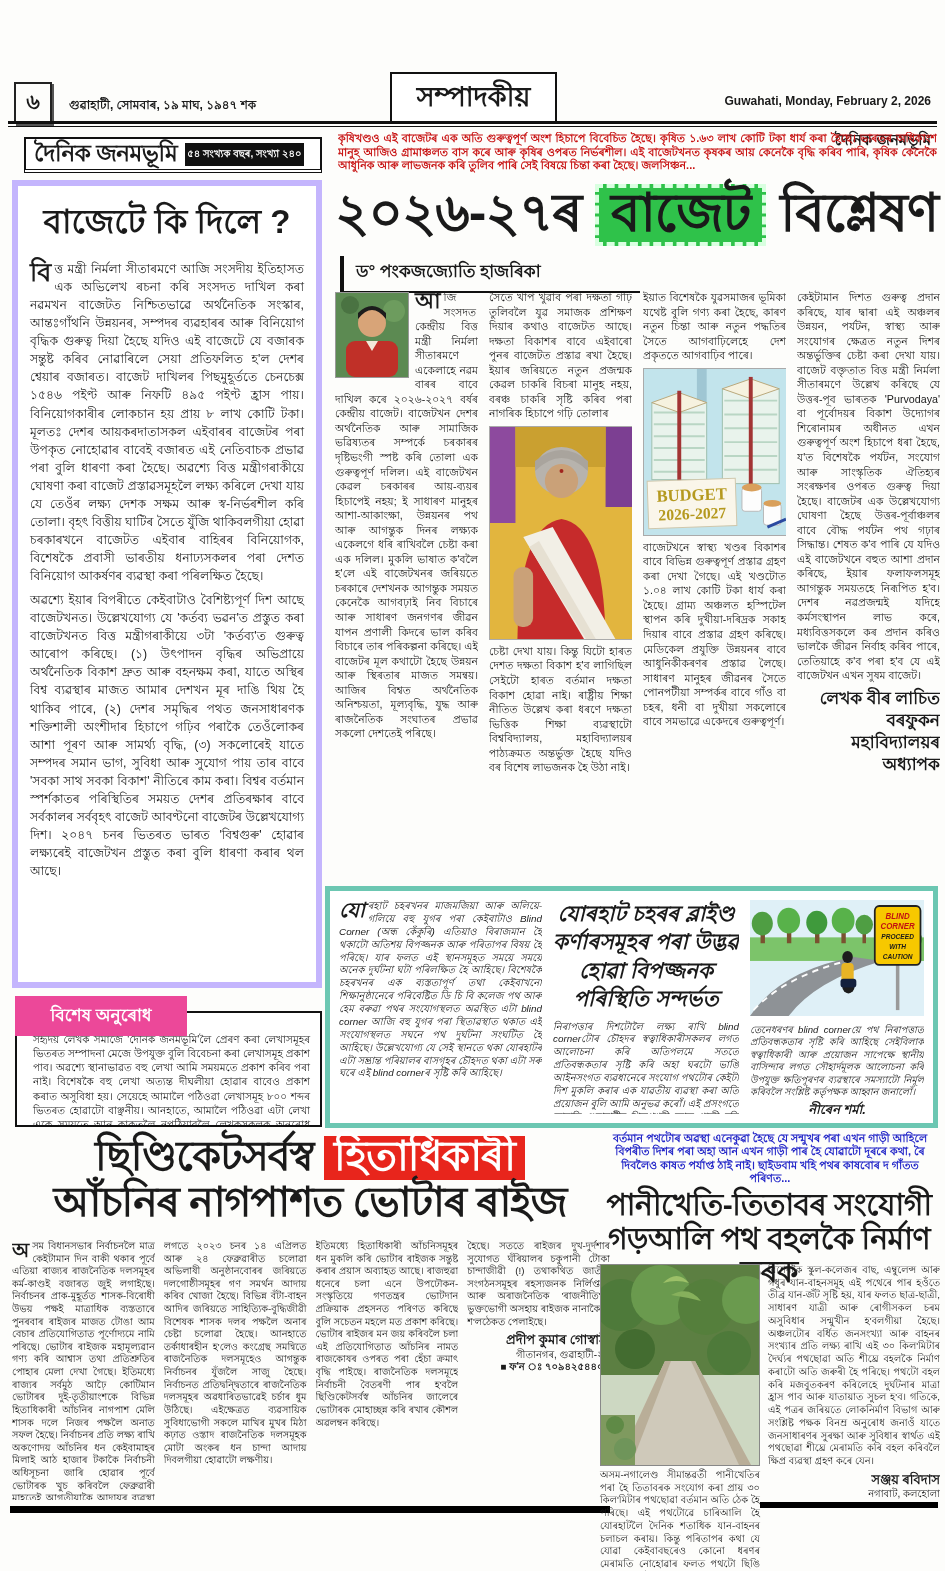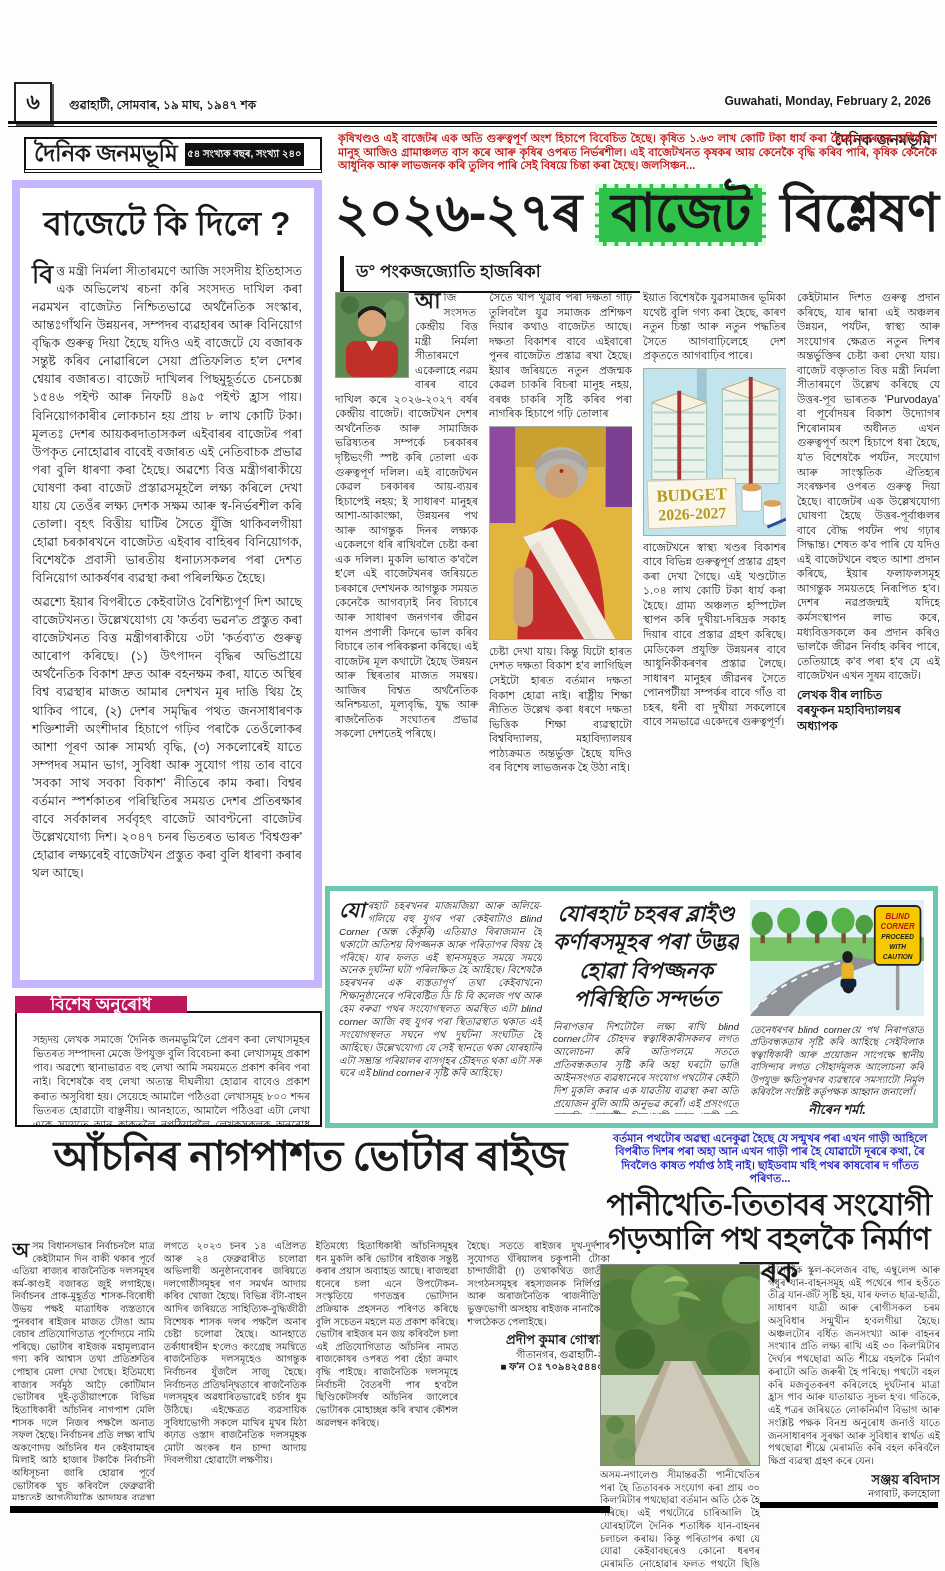--- a/index.html
+++ b/index.html
@@ -18,21 +18,21 @@
   .date-en{right:14px;top:94px;font-size:12px;font-weight:bold;}
   .rule-thick{left:8px;width:929px;top:121px;height:3px;background:#111;}
   .rule-thin{left:8px;width:929px;top:126px;height:1px;background:#111;}
   .paper-name-right{right:14px;top:128px;font-size:15px;font-weight:bold;}
 
   
   .masthead{left:24px;top:137px;width:298px;height:36px;border:2px solid #111;border-bottom:4px double #111;
             display:flex;align-items:center;background:#fff;padding:0 8px;box-sizing:border-box;}
   .masthead-title{font-size:23px;font-weight:bold;letter-spacing:-.5px;}
   .edition-badge{margin-left:8px;background:#111;color:#fff;font-size:10px;font-weight:bold;padding:3px 2px;white-space:nowrap;}
-  .editorial-box{left:12px;top:180px;width:310px;height:808px;border:8px solid #c4b5fd;box-sizing:border-box;
+  .editorial-box{left:12px;top:180px;width:310px;height:808px;border:6px solid #c4b5fd;box-sizing:border-box;
                  padding:8px 12px;background:#fff;}
   .editorial-title{text-align:center;font-size:33px;font-weight:bold;margin:2px 0 8px;}
   .editorial-box p{font-size:12.3px;line-height:1.47;margin:0 0 6px;}
 
   .dropcap::first-letter{font-size:2.05em;font-weight:bold;float:left;line-height:.95;margin:1px 3px 0 0;}
 
   
   .lead-intro{left:338px;top:132px;width:599px;height:52px;color:#c81414;font-weight:bold;
               font-size:11px;line-height:1.24;}
   .main-headline{left:333px;top:184px;width:607px;text-align:center;font-size:53px;font-weight:bold;
@@ -40,38 +40,38 @@
   .hl-stamp{background:#2fc24a;padding:0 12px 4px;border:4px dashed #d9ffe0;display:inline-block;line-height:.95;}
   .byline{left:340px;top:256px;width:300px;border-left:4px solid #111;border-bottom:2px solid #111;
           padding:2px 12px 5px;font-size:17px;font-weight:bold;box-sizing:border-box;}
 
   
   .article-body{left:335px;top:290px;width:605px;height:586px;display:flex;gap:11px;}
   .acol{flex:1;font-size:10.7px;line-height:1.36;text-align:justify;overflow:hidden;}
   .acol p{margin:0 0 5px;}
   .author-photo{float:left;width:72px;height:84px;margin:2px 6px 2px 0;border:1px solid #999;}
   .inline-img{display:block;width:100%;border:1px solid #aaa;margin:4px 0;}
-  .credit{text-align:left;font-weight:bold;font-size:12px;line-height:1.3;}
+  .credit{text-align:right;font-weight:bold;font-size:17px;line-height:1.3;}
 
   
   .letter-box{left:325px;top:886px;width:613px;height:242px;border:5px solid #6cc7b2;background:#fff;
               box-sizing:border-box;padding:9px;display:flex;gap:11px;}
   .lcol{font-size:9.9px;line-height:1.3;text-align:justify;overflow:hidden;font-style:italic;}
   .lcol1{width:203px;}
   .lcol2{width:186px;}
   .lcol3{width:186px;flex:1;}
   .letter-title{font-size:21.5px;font-weight:bold;text-align:center;line-height:1.32;margin:0 0 7px;}
   .letter-caption{font-size:9.6px;margin-top:4px;}
   .letter-sign{text-align:center;margin-top:3px;line-height:1.25;}
   .sign-name{font-weight:bold;font-size:13px;}
   .sign-addr{font-size:10px;}
   .sign-phone{font-size:10px;font-weight:bold;}
 
   
-  .sr-label{left:15px;top:996px;width:172px;height:17px;background:#be185d;color:#fff;z-index:3;
+  .sr-label{left:15px;top:996px;width:172px;height:40px;background:#ec4899;color:#fff;z-index:3;
             display:flex;align-items:center;justify-content:center;font-size:17px;font-weight:bold;}
   .sr-box{left:15px;top:1011px;width:307px;height:116px;border:2.5px solid #111;box-sizing:border-box;
           padding:20px 10px 6px 16px;background:#fff;}
   .sr-box p{font-size:10.4px;line-height:1.36;margin:0;}
 
   
   .voters-headline{left:8px;top:1134px;width:604px;text-align:center;font-weight:bold;line-height:1.1;
                    font-size:41px;letter-spacing:-1px;}
   .hl-red{background:#e8251c;color:#fff;padding:0 10px 3px;display:inline-block;line-height:1;}
   .voters-body{left:12px;top:1240px;width:598px;height:260px;display:flex;gap:9px;}
@@ -92,20 +92,23 @@
 </style>
 </head>
 <body>
 
 <div id="page">
 
   <div class="abs pagenum">
     <span>৬</span>
   </div>
   <div class="abs date-as">গুৱাহাটী, সোমবাৰ, ১৯ মাঘ, ১৯৪৭ শক</div>
+  <div class="abs section-box">
+    <span>সম্পাদকীয়</span>
+  </div>
   <div class="abs date-en">Guwahati, Monday, February 2, 2026</div>
   <div class="abs rule-thick"></div>
   <div class="abs rule-thin"></div>
   <div class="abs paper-name-right">দৈনিক জনমভূমি</div>
 
   <div class="abs masthead">
     <span class="masthead-title">দৈনিক জনমভূমি</span>
     <span class="edition-badge">৫৪ সংখ্যক বছৰ, সংখ্যা ২৪০</span>
   </div>
   <div class="abs editorial-box ovh">
@@ -250,20 +253,24 @@
     </div>
   </div>
 
   <div class="abs sr-label">বিশেষ অনুৰোধ</div>
   <div class="abs sr-box ovh">
     <p class="just">সহৃদয় লেখক সমাজে 'দৈনিক জনমভূমি'লৈ প্ৰেৰণ কৰা লেখাসমূহৰ ভিতৰত সম্পাদনা মেজে উপযুক্ত বুলি বিবেচনা কৰা লেখাসমূহ প্ৰকাশ পাব। অৱশ্যে স্থানাভাৱত বহু লেখা আমি সময়মতে প্ৰকাশ কৰিব পৰা নাই। বিশেষকৈ বহু লেখা অত্যন্ত দীঘলীয়া হোৱাৰ বাবেও প্ৰকাশ কৰাত অসুবিধা হয়। সেয়েহে আমালৈ পঠিওৱা লেখাসমূহ ৮০০ শব্দৰ ভিতৰত হোৱাটো বাঞ্ছনীয়। আনহাতে, আমালৈ পঠিওৱা এটা লেখা একে সময়তে আন কাকতলৈ নপঠিয়াবলৈ লেখকসকলক অনুৰোধ জনালোঁ।</p>
 
   </div>
 
   <div class="abs voters-headline">
+    <div>
+      <span>ছিণ্ডিকেটসৰ্বস্ব</span>
+      <span class="hl-red">হিতাধিকাৰী</span>
+    </div>
     <div>আঁচনিৰ নাগপাশত ভোটাৰ ৰাইজ</div>
   </div>
   <div class="abs voters-body">
     <div class="vcol dropcap">অসম বিধানসভাৰ নিৰ্বাচনলৈ মাত্ৰ কেইটামান দিন বাকী থকাৰ পূৰ্বে এতিয়া ৰাজ্যৰ ৰাজনৈতিক দলসমূহৰ কৰ্ম-কাণ্ডই বজাৰত জুই লগাইছে। নিৰ্বাচনৰ প্ৰাক-মুহূৰ্তত শাসক-বিৰোধী উভয় পক্ষই মাত্ৰাধিক ব্যস্ততাৰে পুনৰবাৰ ৰাইজৰ মাজত টোঙা আম বেচাৰ প্ৰতিযোগিতাত পূৰ্ণোদ্যমে নামি পৰিছে। ভোটাৰ ৰাইজক মহামূল্যৱান গণ্য কৰি আশ্বাস তথা প্ৰতিশ্ৰুতিৰ পোহাৰ মেলা দেখা গৈছে। ইতিমধ্যে ৰাজ্যৰ সৰ্বমুঠ আঢ়ৈ কোটিমান ভোটাৰৰ দুই-তৃতীয়াংশকে বিভিন্ন হিতাধিকাৰী আঁচনিৰ নাগপাশ মেলি শাসক দলে নিজৰ পক্ষলৈ অনাত সফল হৈছে। নিৰ্বাচনৰ প্ৰতি লক্ষ্য ৰাখি অকণোদয় আঁচনিৰ ধন কেইবামাহৰ মিলাই আঠ হাজাৰ টকাকৈ নিৰ্বাচনী অধিসূচনা জাৰি হোৱাৰ পূৰ্বে ভোটাৰক খুচ কৰিবলৈ ফেব্ৰুৱাৰী মাহতেই আগতীয়াকৈ আদায়ৰ ব্যৱস্থা কৰা হৈছে। এই কৰ্ম বিগত বৰ্ষৰ বিহাৰৰ নিৰ্বাচনত শাসকীয় বিজেপি দলে ভোটাৰ ৰাইজক</div>
     <div class="vcol">লগতে ২০২৩ চনৰ ১৪ এপ্ৰিলত আৰু ২৪ ফেব্ৰুৱাৰীত চলোৱা অভিলাষী অনুষ্ঠানবোৰৰ জৰিয়তে দলগোষ্ঠীসমূহৰ গণ সমৰ্থন আদায় কৰিব খোজা হৈছে। বিভিন্ন বঁটা-বাহন আদিৰ জৰিয়তে সাহিত্যিক-বুদ্ধিজীৱী বিশেষক শাসক দলৰ পক্ষলৈ অনাৰ চেষ্টা চলোৱা হৈছে। আনহাতে তৰ্কাধাৰহীন হ'লেও কংগ্ৰেছ সমন্বিতে ৰাজনৈতিক দলসমূহেও আগন্তুক নিৰ্বাচনৰ যুঁজলৈ সাজু হৈছে। নিৰ্বাচনত প্ৰতিদ্বন্দ্বিতাৰে ৰাজনৈতিক দলসমূহৰ অৱধাৰিতভাৱেই চৰ্চাৰ ধুম উঠিছে। এইক্ষেত্ৰত ব্যৱসায়িক সুবিধাভোগী সকলে মাখিৰ মুখৰ মিঠা কঢ়াত ওস্তাদ ৰাজনৈতিক দলসমূহক মোটা অংকৰ ধন চান্দা আদায় দিবলগীয়া হোৱাটো লক্ষণীয়।</div>
     <div class="vcol">ইতিমধ্যে হিতাধিকাৰী আঁচনিসমূহৰ ধন মুকলি কৰি ভোটাৰ ৰাইজক সন্তুষ্ট কৰাৰ প্ৰয়াস অব্যাহত আছে। ৰাজহুৱা ধনেৰে চলা এনে উপঢৌকন-সংস্কৃতিয়ে গণতন্ত্ৰৰ ভোটদান প্ৰক্ৰিয়াক প্ৰহসনত পৰিণত কৰিছে বুলি সচেতন মহলে মত প্ৰকাশ কৰিছে। ভোটাৰ ৰাইজৰ মন জয় কৰিবলৈ চলা এই প্ৰতিযোগিতাত আঁচনিৰ নামত ৰাজকোষৰ ওপৰত পৰা হেঁচা ক্ৰমাৎ বৃদ্ধি পাইছে। ৰাজনৈতিক দলসমূহে নিৰ্বাচনী বৈতৰণী পাৰ হ'বলৈ ছিণ্ডিকেটসৰ্বস্ব আঁচনিৰ জালেৰে ভোটাৰক মোহাচ্ছন্ন কৰি ৰখাৰ কৌশল অৱলম্বন কৰিছে।</div>
     <div class="vcol">
       <span>হৈছে। সততে ৰাইজৰ দুখ-দুৰ্দশাৰ সুযোগত ঘঁৰিয়ালৰ চকুপানী টোকা চান্দাজীৱী (!) তথাকথিত জাতীয় সংগঠনসমূহৰ ৰহস্যজনক নিৰ্লিপ্ততা আৰু অৰাজনৈতিক 'ৰাজনীতি'ৰে ভুক্তভোগী অসহায় ৰাইজক নানাকৈয়ে শ'লঠেকত পেলাইছে।</span>
       <div class="voters-sign">
         <div class="sign-name">প্ৰদীপ কুমাৰ গোস্বামী</div>

